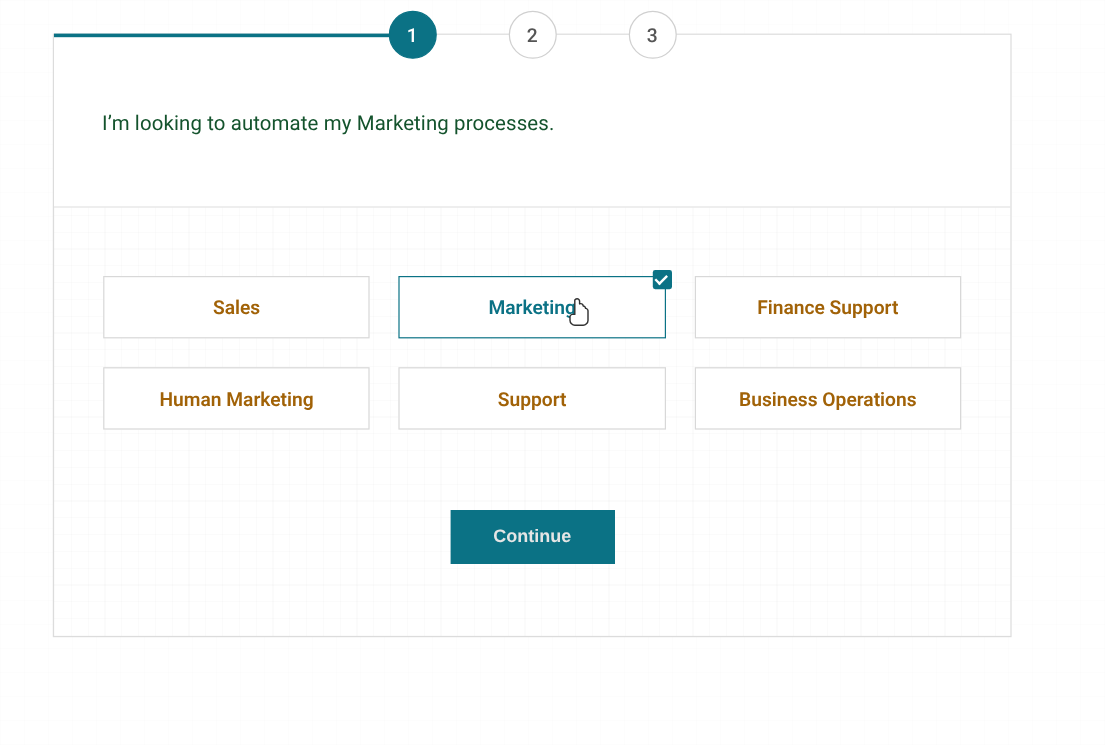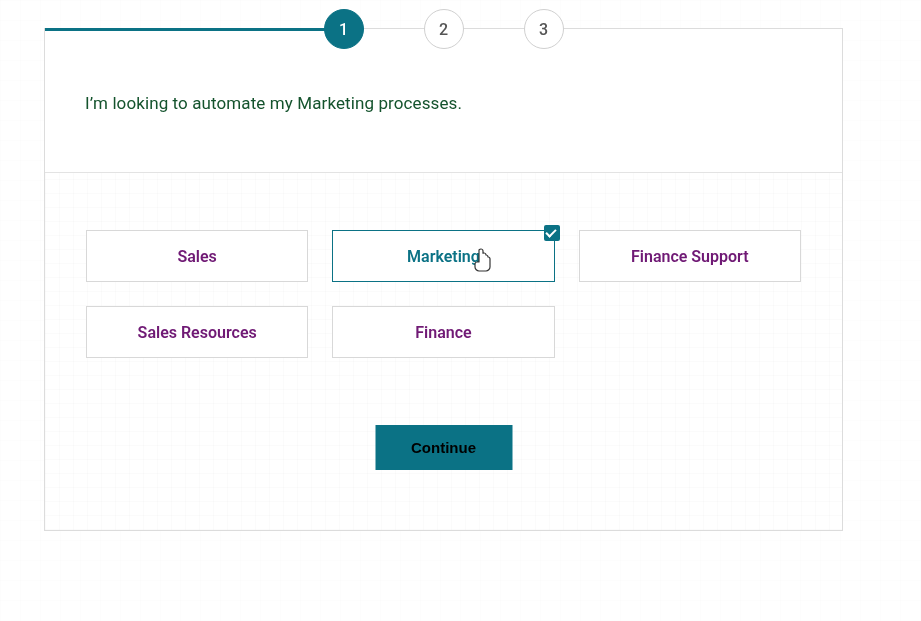--- a/index.html
+++ b/index.html
@@ -90,21 +90,21 @@
   }
   .tile {
     position: relative;
     height: 52px;
     border: 1px solid #d8d8d8;
     background: #ffffff;
     display: flex;
     align-items: center;
     justify-content: center;
     font-size: 16px;
-    color: #701a75;
+    color: #a16207;
     font-weight: 600;
     cursor: pointer;
     user-select: none;
   }
   .tile.selected {
     border-color: #0b7285;
     color: #0b7285;
   }
   .tile .check {
     position: absolute;
@@ -127,21 +127,21 @@
     border: solid #ffffff;
     border-width: 0 2px 2px 0;
     transform: rotate(45deg);
   }
   .continue {
     position: absolute;
     top: 396px;
     left: 50%;
     transform: translateX(-50%);
     background: #0b7285;
-    color: #000000;
+    color: #e5e5e5;
     border: none;
     font-size: 15px;
     font-weight: 600;
     padding: 14px 36px;
     cursor: pointer;
   }
   .cursor {
     position: absolute;
     pointer-events: none;
   }
@@ -188,25 +188,29 @@
     </div>
     <div class="tile selected">
       <span>Marketing</span>
       <span class="check"></span>
     </div>
     <div class="tile">
       <span>Finance Support</span>
 
     </div>
     <div class="tile">
-      <span>Sales Resources</span>
-
-    </div>
-    <div class="tile">
-      <span>Finance</span>
+      <span>Human Marketing</span>
+
+    </div>
+    <div class="tile">
+      <span>Support</span>
+
+    </div>
+    <div class="tile">
+      <span>Business Operations</span>
 
     </div>
   </div>
 
   <button class="continue">
     <span>Continue</span>
   </button>
 </div>
 
 <svg class="cursor" style="left:473px; top:248px;" width="20" height="24" viewBox="0 0 20 24">

